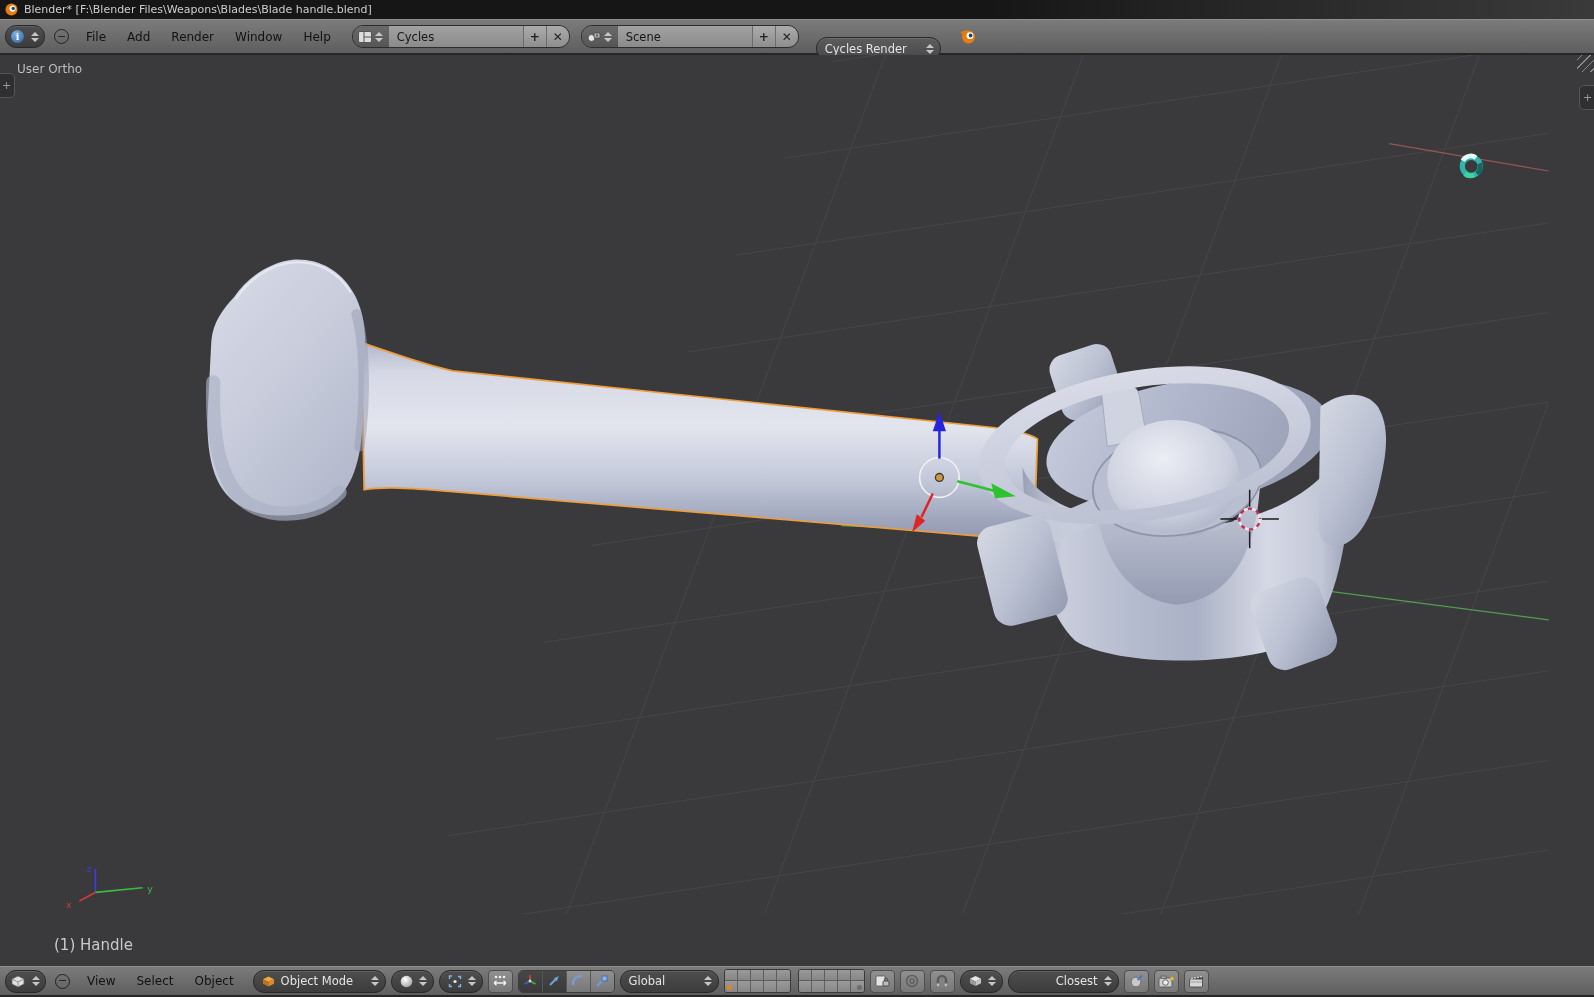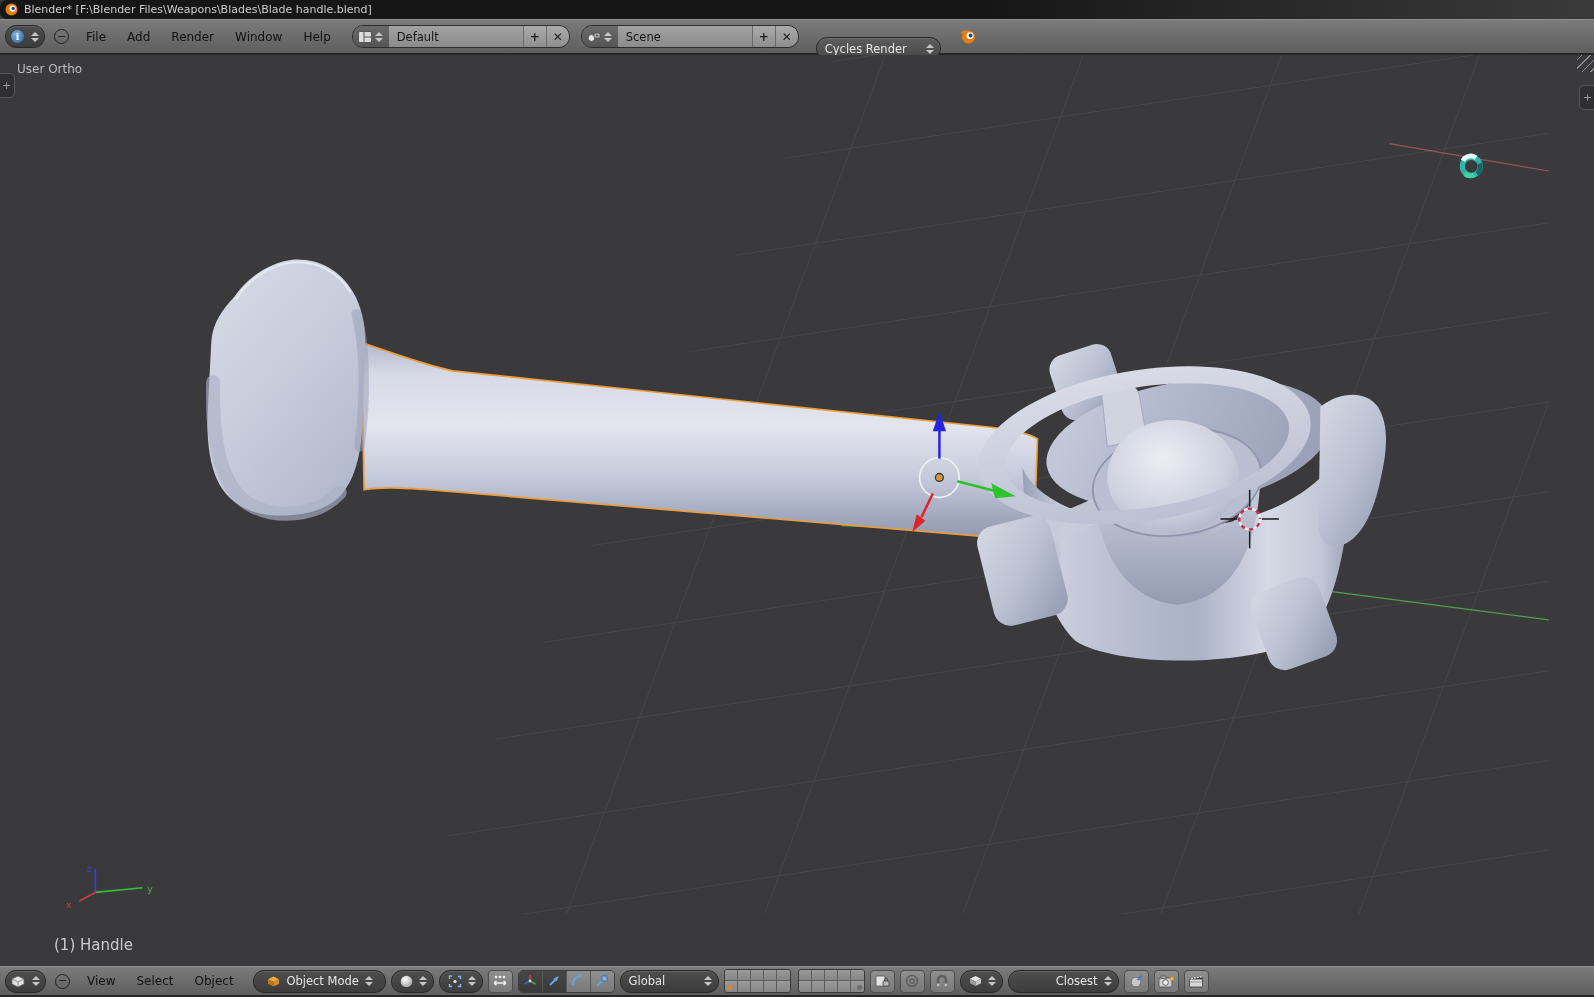--- a/index.html
+++ b/index.html
@@ -2,21 +2,21 @@
 <html><head>
 <meta charset="utf-8">
 <style>
   html,body{margin:0;padding:0;background:#222;}
   .window{position:relative;width:1594px;height:997px;overflow:hidden;
           font-family:"DejaVu Sans","Liberation Sans",sans-serif;background:#3a3a3d;}
 
   
   .titlebar{position:absolute;top:0;left:0;width:100%;height:19px;
             background:linear-gradient(90deg,#161616 0%,#161616 62%,#242424 75%,#3a3a3a 100%);
-            display:flex;align-items:center;gap:6px;padding-left:5px;box-sizing:border-box;border-radius:7px;}
+            display:flex;align-items:center;gap:6px;padding-left:5px;box-sizing:border-box;}
   .titlebar .title{color:#cdcdcd;font-size:11px;white-space:nowrap;}
 
   
   .header{position:absolute;left:0;width:100%;box-sizing:border-box;
           background:linear-gradient(#7b7b7b,#5e5e5e);
           border-top:1px solid #8f8f8f;border-bottom:2px solid #262626;
           display:flex;align-items:center;gap:5px;padding:0 5px;}
   .header.top{top:19px;height:36px;}
   .header.bottom{top:966px;height:31px;}
   .menu{color:#121212;font-size:12px;padding:0 8px;white-space:nowrap;cursor:default;}
@@ -117,21 +117,21 @@
         <svg width="14" height="12" viewBox="0 0 14 12">
             <rect x="0.5" y="0.5" width="13" height="11" rx="1.5" fill="#ddd" stroke="#555"></rect>
             <line x1="6" y1="1" x2="6" y2="11" stroke="#555"></line>
             <line x1="6" y1="6" x2="13" y2="6" stroke="#555"></line>
           </svg>
         <span class="spin">
             <i class="up"></i>
             <i class="dn"></i>
           </span>
       </span>
-      <span class="segf">Default</span>
+      <span class="segf">Cycles</span>
       <span class="segb">+</span>
       <span class="segb">✕</span>
     </span>
 
     <span class="browser" style="margin-left:6px">
       <span class="segi">
         <svg width="14" height="12" viewBox="0 0 14 12">
             <circle cx="4.5" cy="7" r="3.4" fill="#e8e8e8" stroke="#444" stroke-width="0.8"></circle>
             <rect x="7" y="2" width="6" height="5" rx="1" fill="#bbb" stroke="#444" stroke-width="0.8"></rect>
             <circle cx="10" cy="4.5" r="1.3" fill="#666"></circle>
@@ -343,21 +343,21 @@
       <span class="spin">
           <i class="up"></i>
           <i class="dn"></i>
         </span>
     </span>
     <span class="collapse">−</span>
     <span class="menu">View</span>
     <span class="menu">Select</span>
     <span class="menu">Object</span>
 
-    <span class="combo" style="margin-left:6px;min-width:118px;justify-content:center">
+    <span class="combo" style="margin-left:6px;min-width:118px;justify-content:space-between">
       <span style="display:flex;align-items:center;gap:6px">
         <svg width="13" height="13" viewBox="0 0 14 13">
             <polygon points="7,1 13,4 7,7 1,4" fill="#f0a93c"></polygon>
             <polygon points="1,4 7,7 7,12 1,9" fill="#b8741e"></polygon>
             <polygon points="13,4 7,7 7,12 13,9" fill="#d88b28"></polygon>
           </svg>
         <span>Object Mode</span>
       </span>
       <span class="spin">
           <i class="up"></i>

